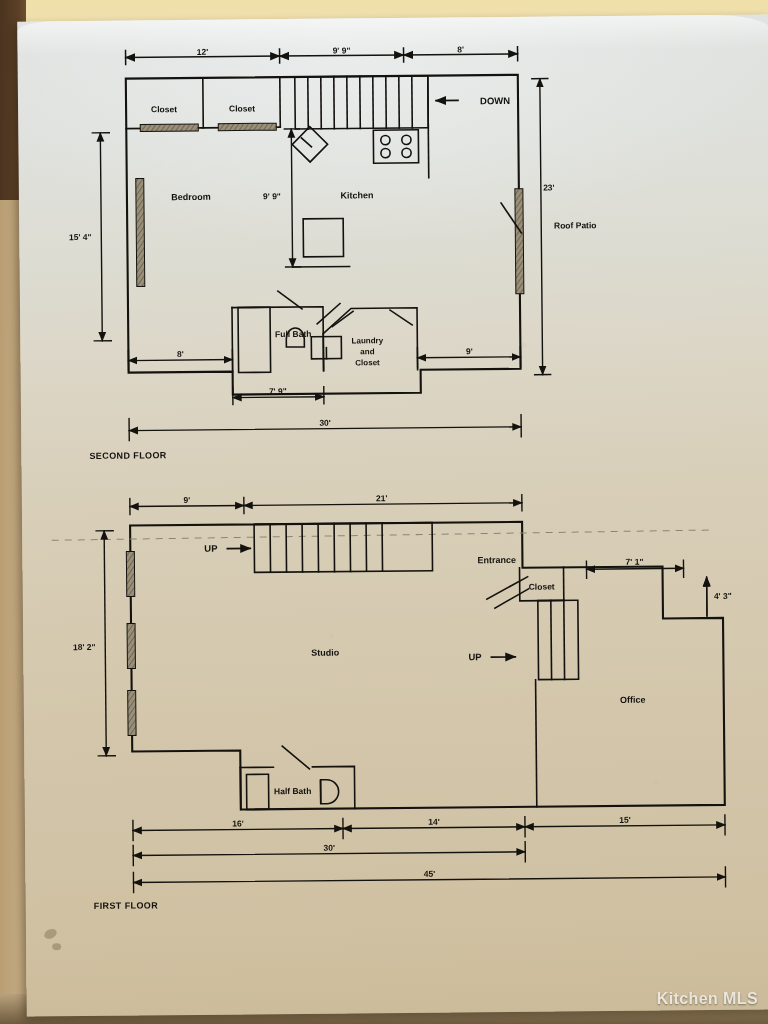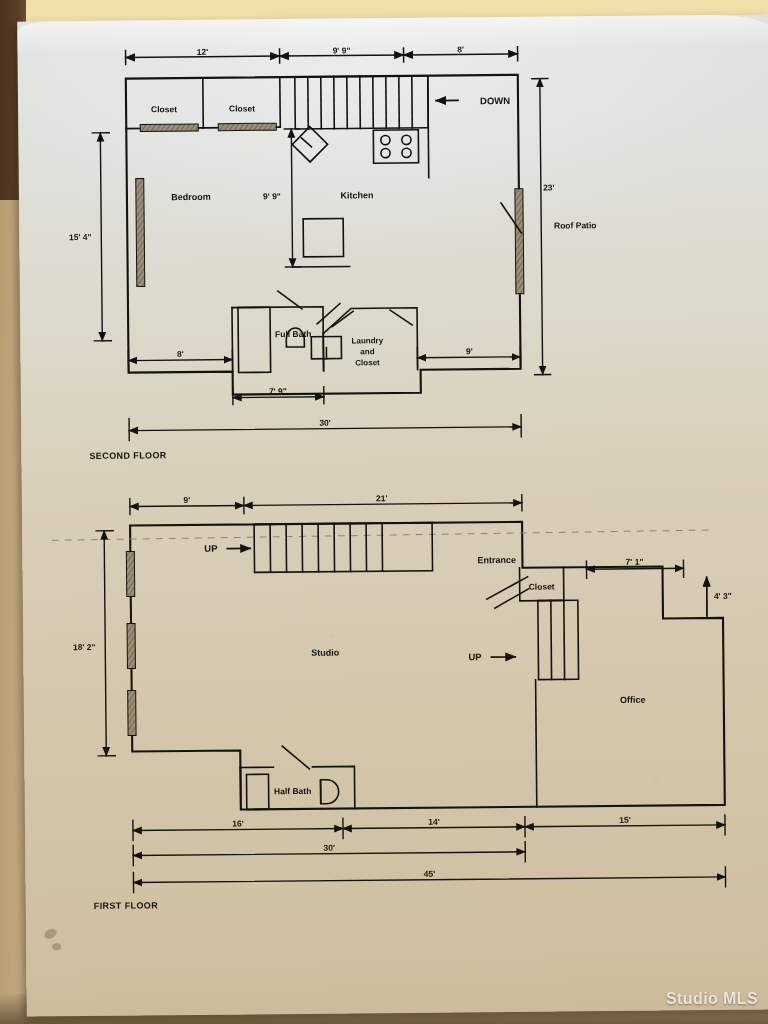--- a/index.html
+++ b/index.html
@@ -368,14 +368,14 @@
 
         <text x="182" y="532" font-size="9.5" text-anchor="start">UP</text>
         <text x="445" y="643" font-size="9.5" text-anchor="start">UP</text>
         <text x="455" y="546" font-size="9" text-anchor="start">Entrance</text>
 
         <text x="68" y="888" font-size="9" text-anchor="start" letter-spacing="0.4">FIRST FLOOR</text>
       </g>
     </svg>
   </div>
 
-  <div class="wm">Studio MLS</div>
+  <div class="wm">Kitchen MLS</div>
 </div>
 
 </body></html>

